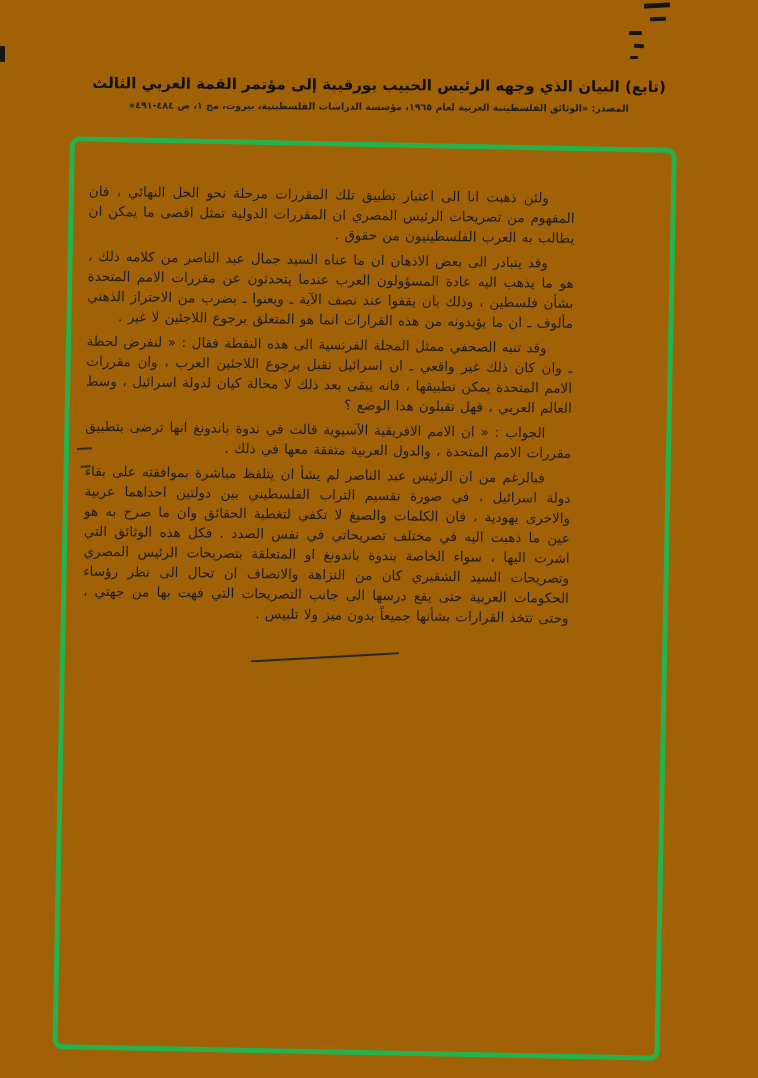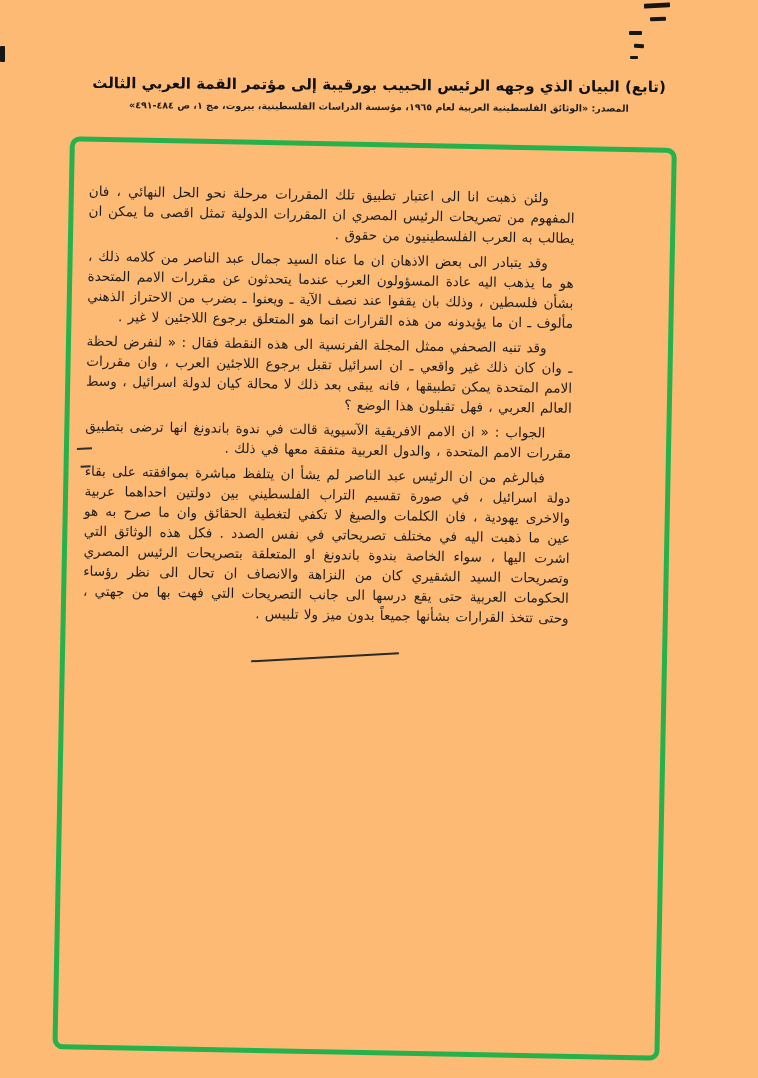--- a/index.html
+++ b/index.html
@@ -10,21 +10,21 @@
   body {
     width: 758px;
     height: 1078px;
     position: relative;
     overflow: hidden;
     font-family: "DejaVu Sans", sans-serif;
   }
   .page {
     position: absolute;
     inset: 0;
-    background: #fdba74;
+    background: #a16207;
   }
 
   
   .mark {
     position: absolute;
     background: #161616;
     border-radius: 1px;
   }
   .mark.m1 { top: 3px;  left: 644px; width: 26px; height: 5px; transform: rotate(-3deg); }
   .mark.m2 { top: 17px; left: 650px; width: 16px; height: 4px; transform: rotate(-2deg); }

